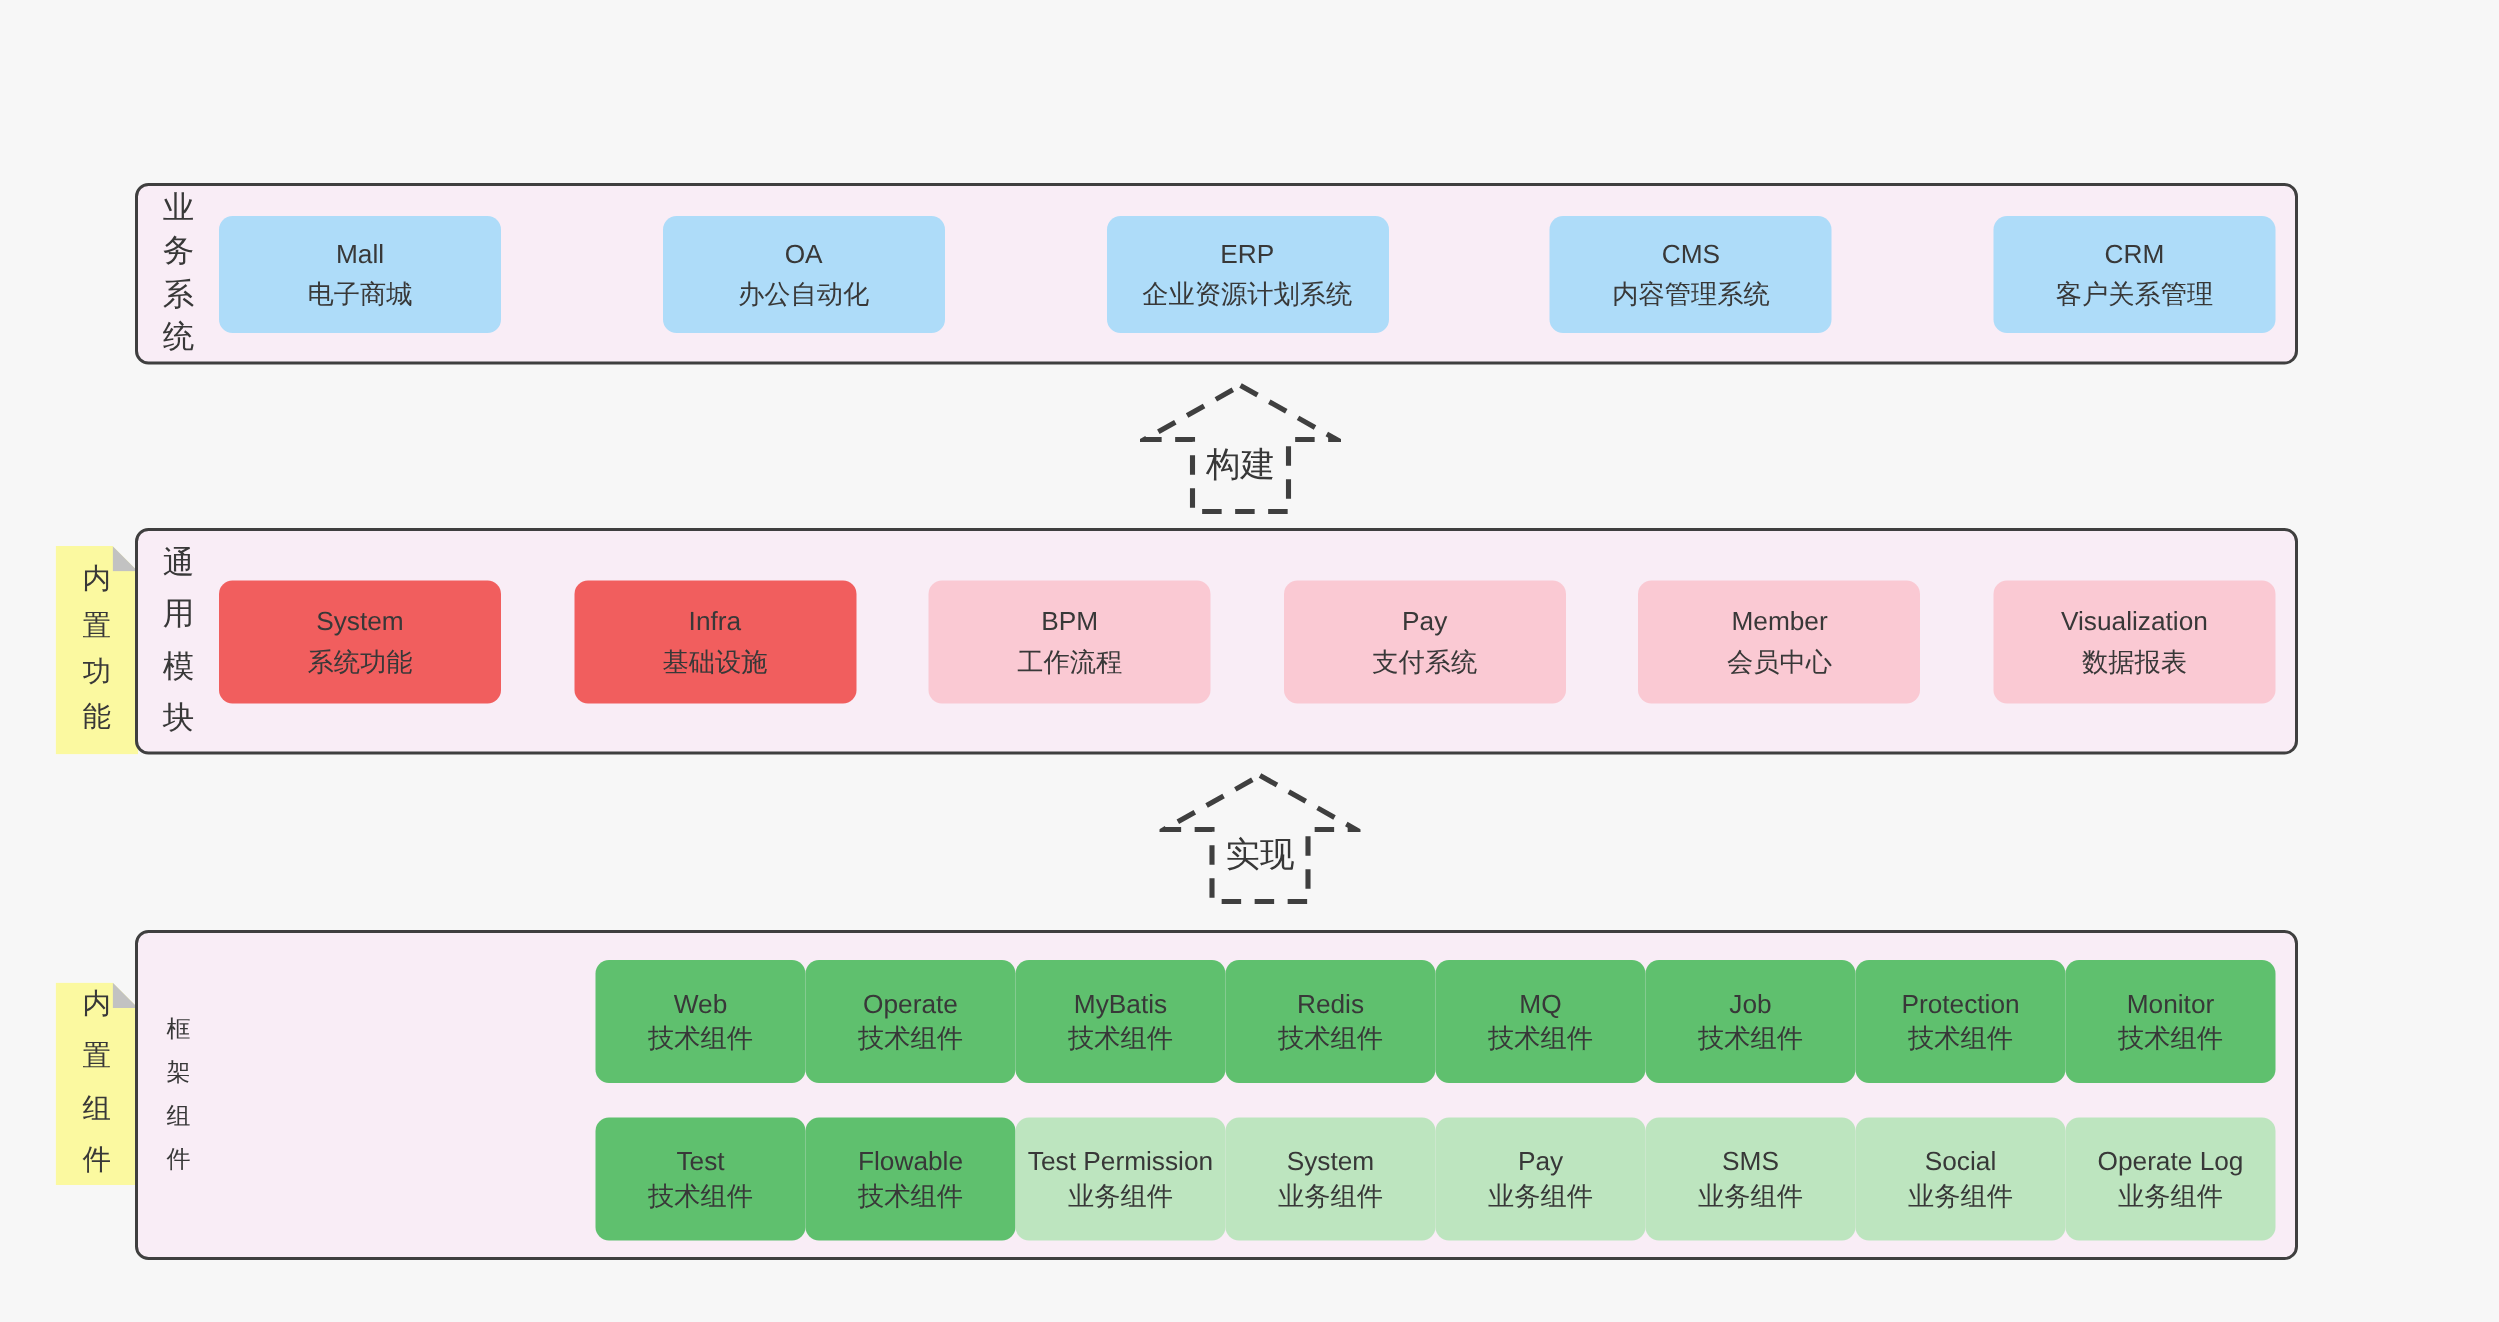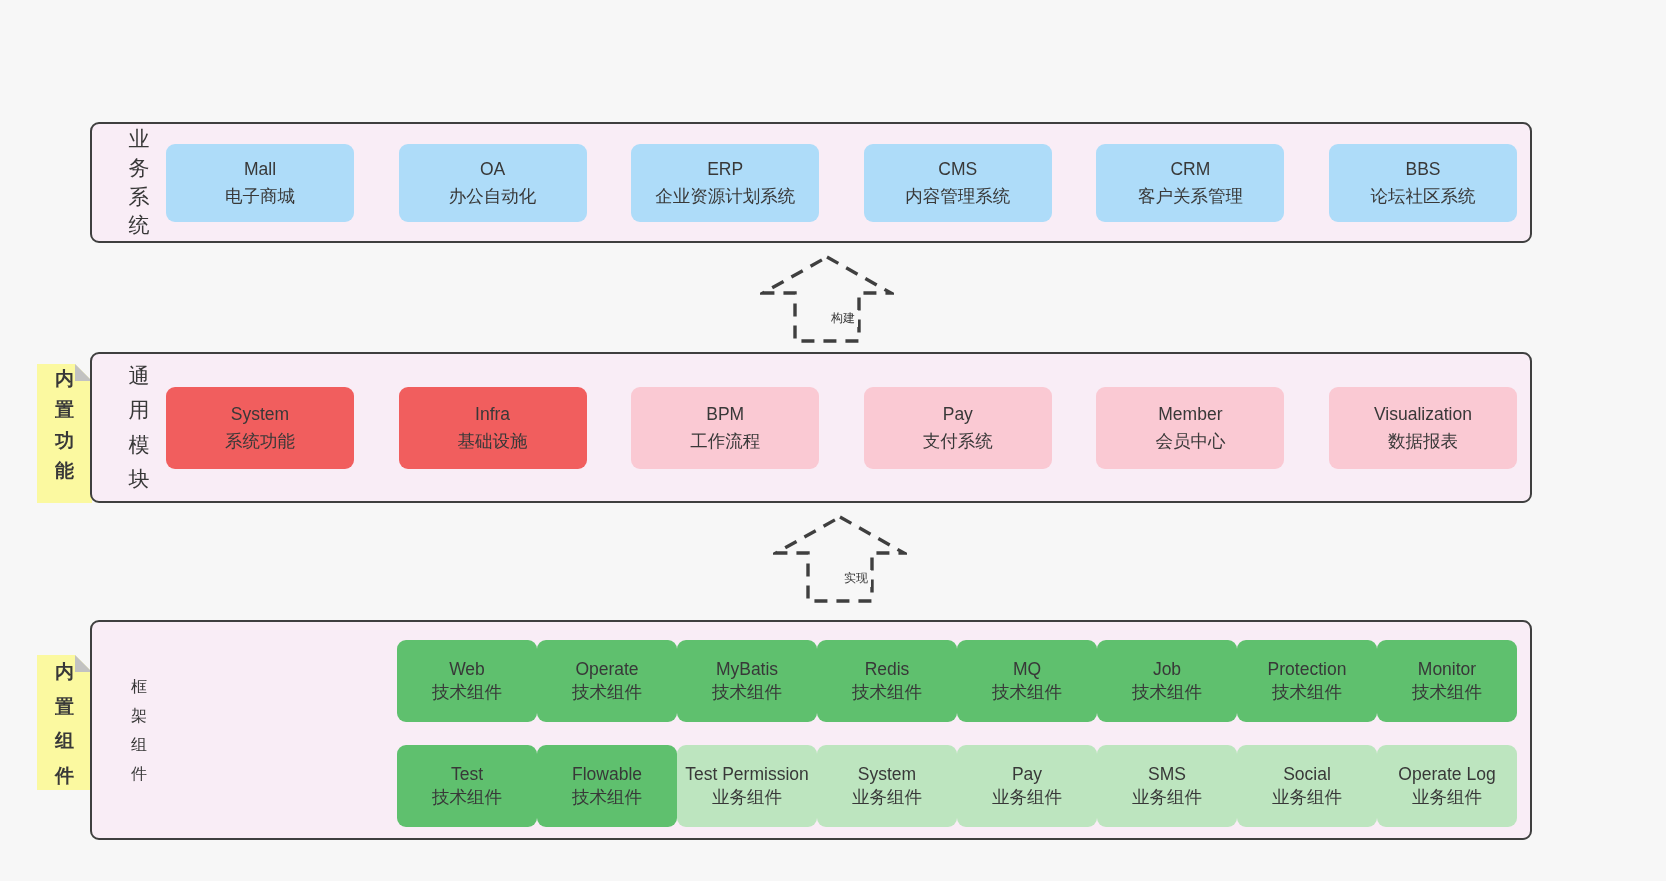--- a/index.html
+++ b/index.html
@@ -21,21 +21,20 @@
     position:absolute;inset:0;box-sizing:border-box;
     background:var(--band-bg,#f9edf6);
     border:2px solid var(--band-border,#3f3f3f);
     border-radius:9px;
     display:flex;z-index:1;
   }
   .band-label{
     width:54px;flex:0 0 54px;
     display:flex;align-items:center;justify-content:center;
     font-size:21px;
-    padding-left:20px;
   }
   .v-text{width:1.15em;word-break:break-all;text-align:center;}
   #band-business .v-text{line-height:1.38;}
   #band-modules  .v-text{line-height:1.62;}
   #band-framework .band-label{font-size:16px;}
   #band-framework .v-text{line-height:1.82;}
 
   .boxes{
     flex:1;display:flex;align-items:center;justify-content:space-between;
     padding:0 13px 0 0;
@@ -62,44 +61,43 @@
   #band-framework .node{width:140px;height:82px;line-height:1.32;}
 
   
   .sticky-wrap{position:absolute;left:-53px;width:55px;z-index:0;}
   #band-modules .sticky-wrap{top:12px;height:139px;}
   #band-framework .sticky-wrap{top:35px;height:135px;}
   .sticky{
     position:absolute;inset:0;
     background:var(--sticky-yellow,#fbf9a0);
     clip-path:polygon(0 0, calc(100% - 17px) 0, 100% 17px, 100% 100%, 0 100%);
-    display:flex;align-items:flex-start;justify-content:center;
+    display:flex;align-items:center;justify-content:center;
     font-size:19px;
-    font-weight:bold;
   }
   .sticky .v-text{line-height:1.5;}
   .fold{
     position:absolute;top:0;right:0;width:17px;height:17px;
     background:var(--sticky-fold,#c2c2c2);
     clip-path:polygon(0 0, 100% 100%, 0 100%);
   }
 
   
   .arrow{position:absolute;width:134px;height:90px;}
   #arrow-build{left:760px;top:254px;}
   #arrow-implement{left:773px;top:514px;}
   .arrow svg{position:absolute;inset:0;}
   .arrow polygon{
     fill:none;stroke:var(--band-border,#3f3f3f);
     stroke-width:3.4;stroke-dasharray:13 9;stroke-linejoin:miter;
   }
   .arrow-label{
-    position:absolute;left:50%;top:56px;transform:translateX(-50%);
+    position:absolute;left:50%;top:40px;transform:translateX(-50%);
     background:var(--page-bg,#f7f7f7);
-    padding:0 3px;font-size:12px;white-space:nowrap;margin-left:16px;
+    padding:0 3px;font-size:23px;white-space:nowrap;
   }
 </style>
 </head>
 <body>
 
 <div class="canvas">
 
   <div class="band-row" id="band-business">
     <section class="band">
       <div class="band-label">
@@ -118,24 +116,20 @@
           <span>ERP</span>
           <span>企业资源计划系统</span>
         </div>
         <div class="node blue w188">
           <span>CMS</span>
           <span>内容管理系统</span>
         </div>
         <div class="node blue w188">
           <span>CRM</span>
           <span>客户关系管理</span>
-        </div>
-        <div class="node blue w188">
-          <span>BBS</span>
-          <span>论坛社区系统</span>
         </div>
       </div>
     </section>
   </div>
 
   <div class="arrow" id="arrow-build">
     <svg viewBox="0 0 134 90">
       <polygon points="67,3 131,39 99,39 99,87 35,87 35,39 3,39"></polygon>
     </svg>
     <span class="arrow-label">构建</span>

